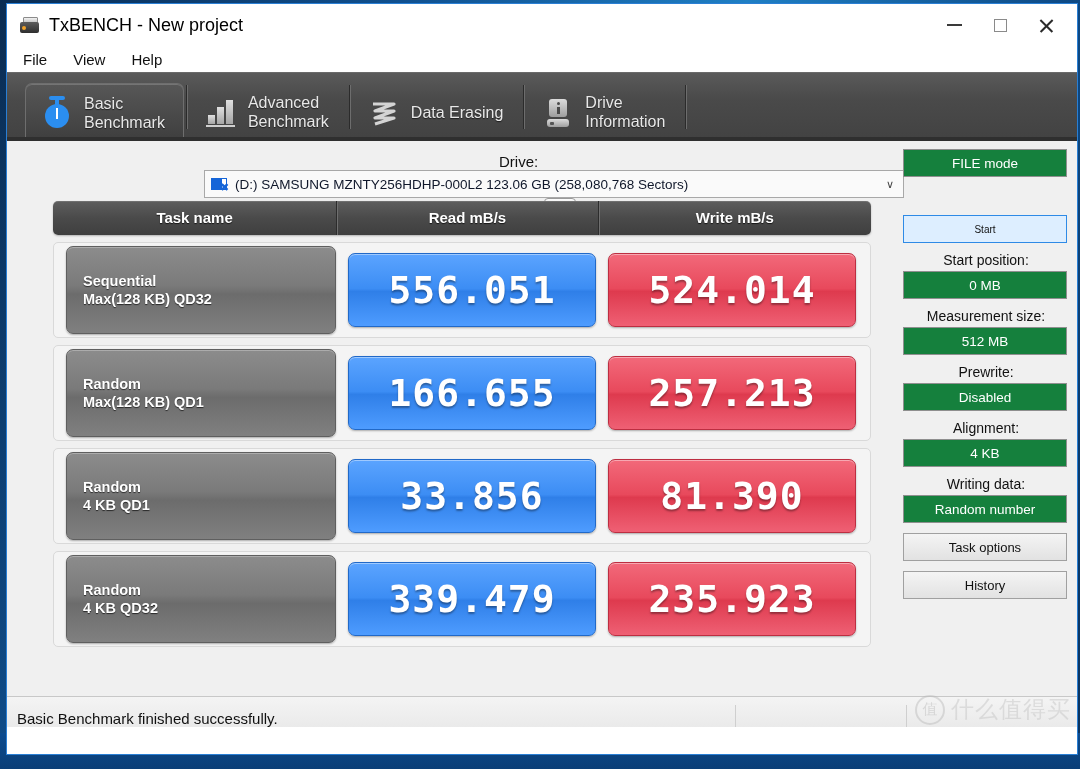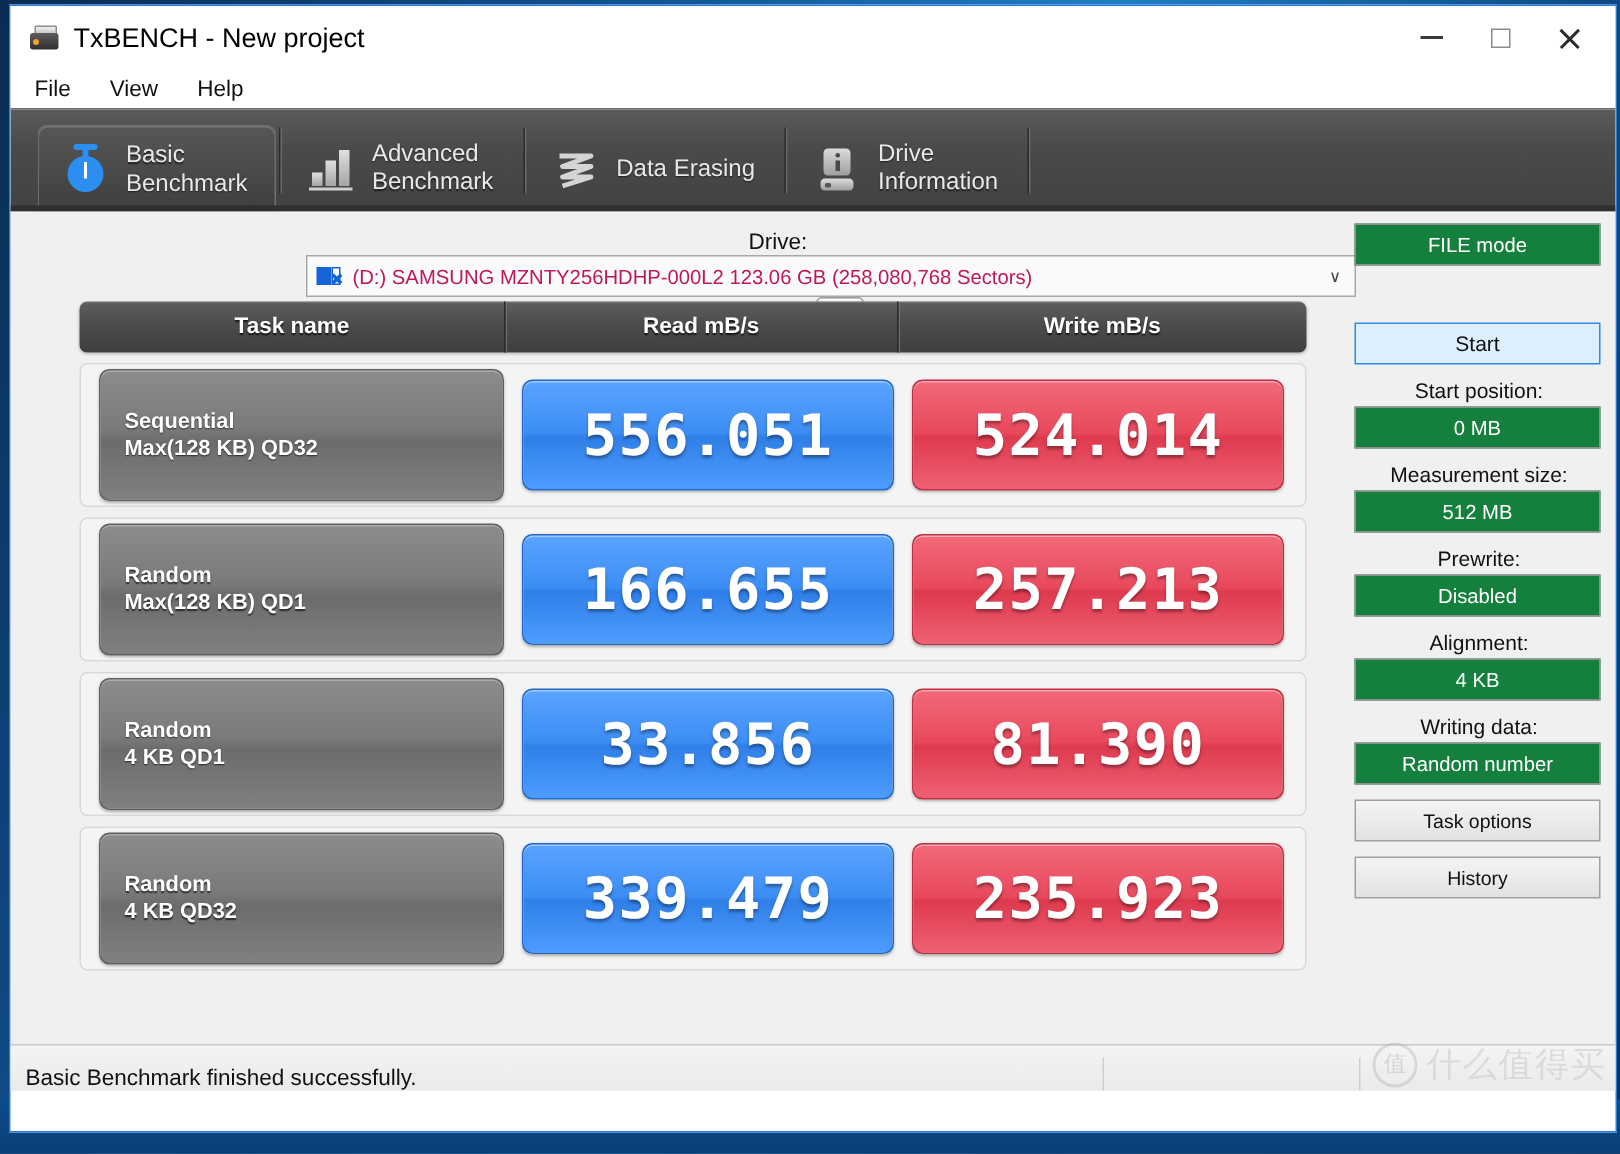--- a/index.html
+++ b/index.html
@@ -173,21 +173,21 @@
   #drive-combo {
     flex: none; width: 700px; height: 28px;
     background: #fafafa; border: 1px solid #a8a8a8;
     display: flex; align-items: center;
     box-sizing: border-box; position: relative;
   }
   .drive-glyph { width: 17px; height: 15px; margin: 0 7px 0 6px; position: relative; flex:none; }
   .dg-sq { position:absolute; left:0; top:1px; width:10px; height:12px; background:#1565d8; }
   .dg-sq2{ position:absolute; left:10px; top:1px; width:6px; height:12px; background:#ffffff; border:1px solid #1565d8; box-sizing:border-box; }
   .dg-x  { position:absolute; left:9px; top:5px; font-size:11px; color:#1565d8; line-height:10px; }
-  #drive-text { font-size: 13.5px; color: #be185d; white-space: nowrap; flex: 1; }
+  #drive-text { font-size: 13.5px; color: #0f172a; white-space: nowrap; flex: 1; }
   #drive-caret {
     width: 26px; text-align: center; font-size: 11px; color: #444;
     flex: none;
   }
   #refresh-btn {
     width: 32px; height: 30px; margin-left: 12px; flex: none;
     background: linear-gradient(180deg,#fbfbfb,#dedede);
     border: 1px solid #9a9a9a; border-radius: 4px;
     display: flex; align-items: center; justify-content: center;
     box-sizing: border-box;
@@ -272,21 +272,21 @@
     color: #ffffff; font-size: 13.5px;
   }
   .sb-label { font-size: 14px; color: #111; margin: 9px 0 3px 2px; text-align: center; }
   #start-btn {
     margin-top: 38px;
     height: 28px;
     background: #ddeeff;
     border: 1px solid #2e8ae6;
     box-sizing: border-box;
     display: flex; align-items: center; justify-content: center;
-    font-size: 14px; color: #111;
+    font-size: 10px; color: #111;
   }
   .sb-gray {
     margin-top: 10px;
     height: 28px;
     background: linear-gradient(180deg,#f4f4f4,#e2e2e2);
     border: 1px solid #a0a0a0;
     box-sizing: border-box;
     display: flex; align-items: center; justify-content: center;
     font-size: 13px; color: #111;
   }

